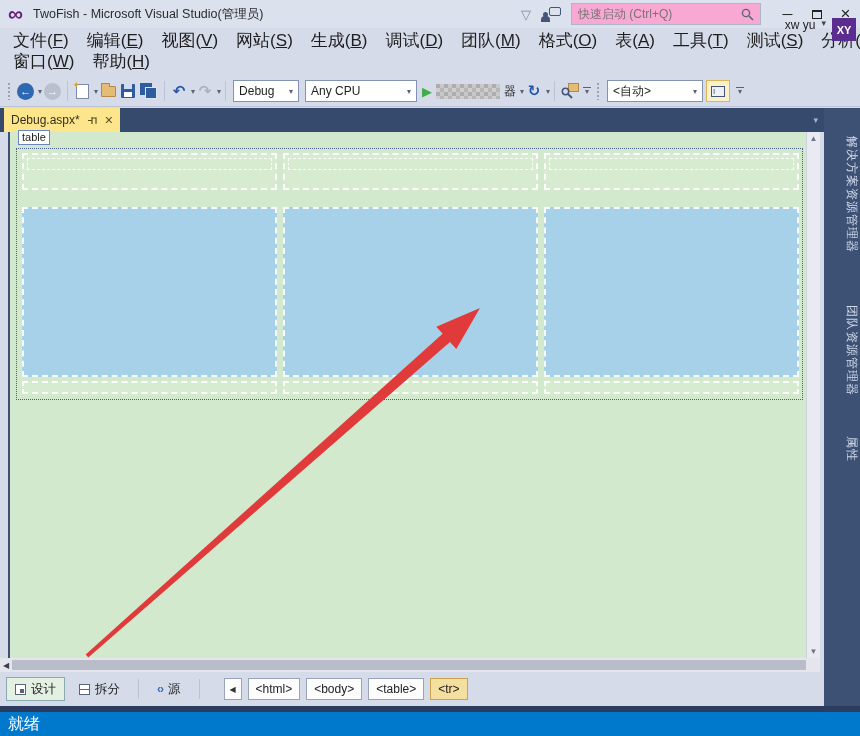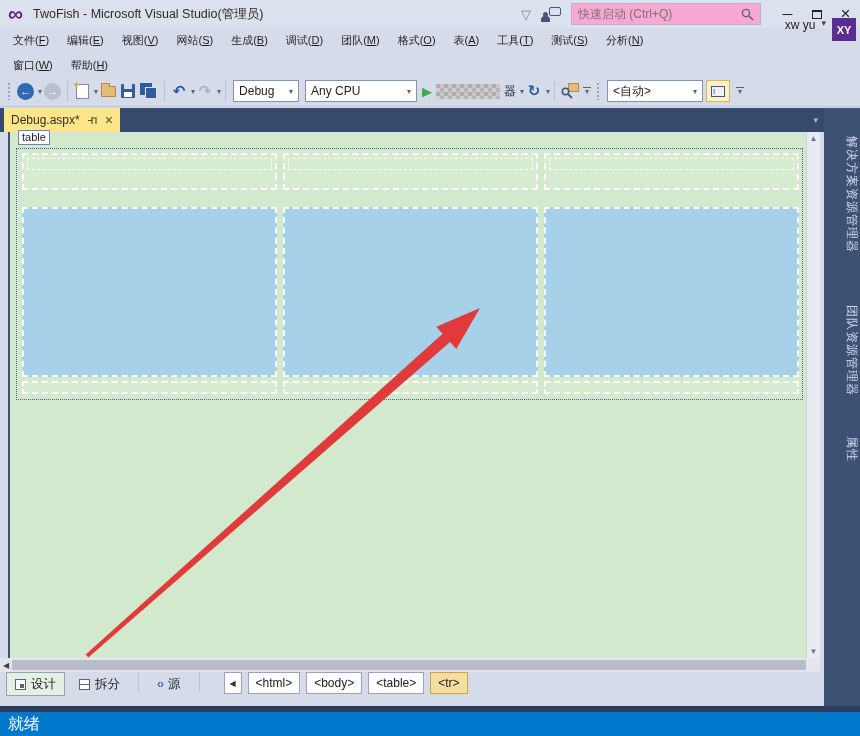--- a/index.html
+++ b/index.html
@@ -18,21 +18,21 @@
   .feedback .person { position:absolute; left:0; bottom:0; width:9px; height:6px; background:#44557a; border-radius:4px 4px 0 0; }
   .feedback .head { position:absolute; left:2px; bottom:5px; width:5px; height:5px; background:#44557a; border-radius:50%; }
   .searchbox { width:190px; height:22px; background:#f9a8d4; border:1px solid #aeb6ca; display:flex; align-items:center; padding:0 6px; margin-right:12px; }
   .searchbox input { flex:1; border:none; outline:none; font-size:12px; color:#444; font-family:inherit; background:transparent; }
   .winbtn { width:29px; height:28px; display:flex; align-items:center; justify-content:center; color:#222; font-size:14px; }
   .maxglyph { width:10px; height:9px; border:1px solid #222; border-top:2px solid #222; }
 
   
   .menubar1 { left:0; top:28px; width:860px; height:25px; display:flex; align-items:center; padding-left:4px; }
   .menubar2 { left:0; top:53px; width:860px; height:23px; display:flex; align-items:flex-end; padding-left:4px; }
-  .mi { padding:3px 9px; white-space:nowrap; font-size:11px; }
+  .mi { padding:3px 9px; white-space:nowrap; font-size:17px; }
   .key { text-decoration:underline; }
   .user-cluster { position:absolute; right:4px; top:18px; height:24px; display:flex; align-items:flex-start; gap:6px; }
   .user-name { font-size:12px; color:#1e1e1e; }
   .tiny-caret { font-size:9px; color:#444; }
   .avatar { width:24px; height:23px; background:#5b2d90; color:#fff; font-size:11px; font-weight:bold; display:flex; align-items:center; justify-content:center; }
 
   
   .toolbar { left:0; top:76px; width:860px; height:31px; display:flex; align-items:center; padding-left:4px; border-bottom:1px solid #bcc3d6; }
   .grip { width:5px; height:18px; margin:0 3px; background-image:radial-gradient(circle,#98a1b8 1px,transparent 1.2px); background-size:4px 4px; }
   .sep { width:1px; height:20px; background:#bcc3d6; margin:0 4px; }
@@ -86,21 +86,21 @@
   .arrow-svg { position:absolute; left:0; top:0; pointer-events:none; }
 
   
   .vscroll { left:806px; top:132px; width:14px; height:526px; background:#e9eaf2; border-left:1px solid #cfd2de; display:flex; flex-direction:column; justify-content:space-between; align-items:center; padding:2px 0; }
   .scroll-arrow { font-size:8px; color:#6b7489; }
   .hscroll { left:0; top:658px; width:820px; height:14px; background:#e4e5ed; display:flex; align-items:center; }
   .hscroll .la { width:12px; text-align:center; font-size:8px; color:#3a3f4d; }
   .hthumb { width:794px; height:10px; background:#b9bcc9; border-radius:1px; }
 
   
-  .bottombar { left:0; top:672px; width:824px; height:34px; background:#d6dbe9; display:flex; padding-left:6px; gap:6px; }
+  .bottombar { left:0; top:672px; width:824px; height:34px; background:#d6dbe9; display:flex; align-items:center; padding-left:6px; gap:6px; }
   .viewbtn { height:24px; display:flex; align-items:center; gap:5px; padding:0 8px; font-size:12.5px; }
   .viewbtn.active { background:#e4f1e2; border:1px solid #88aab3; }
   .vicon { width:11px; height:11px; border:1px solid #5a6478; background:#fff; position:relative; }
   .vicon.design:after { content:""; position:absolute; right:1px; bottom:1px; width:4px; height:4px; background:#5a6478; }
   .vicon.split:after { content:""; position:absolute; left:0; right:0; top:4px; height:1px; background:#5a6478; }
   .srcicon { color:#3a6db5; font-size:12px; font-weight:bold; letter-spacing:-1px; }
   .navleft { width:18px; height:22px; background:#fdfdfd; border:1px solid #9aa4b8; display:flex; align-items:center; justify-content:center; font-size:8px; color:#333; }
   .tagbtn { height:22px; background:#fdfdfd; border:1px solid #9aa4b8; display:flex; align-items:center; padding:0 7px; font-size:12px; color:#222; }
   .tagbtn.active { background:#f5dfa0; border-color:#caa24a; }
 

